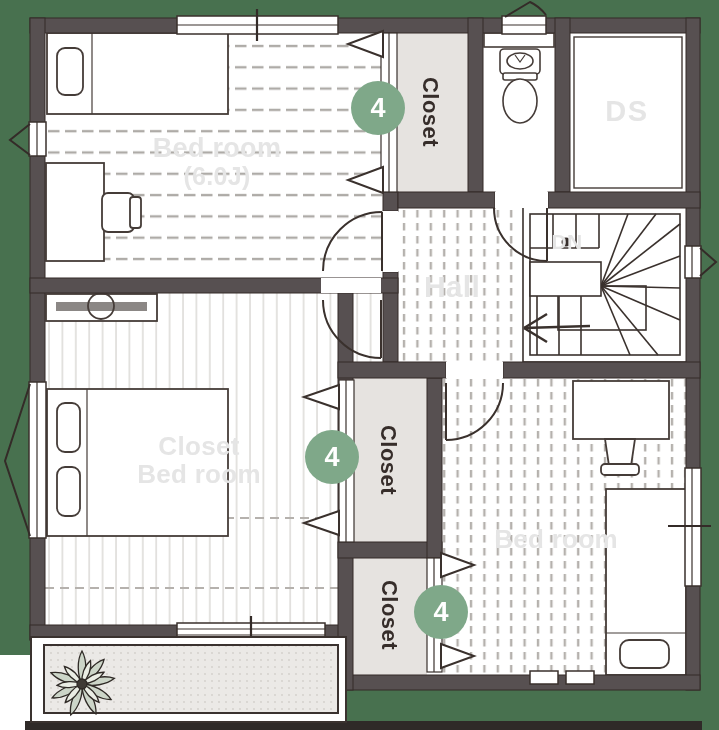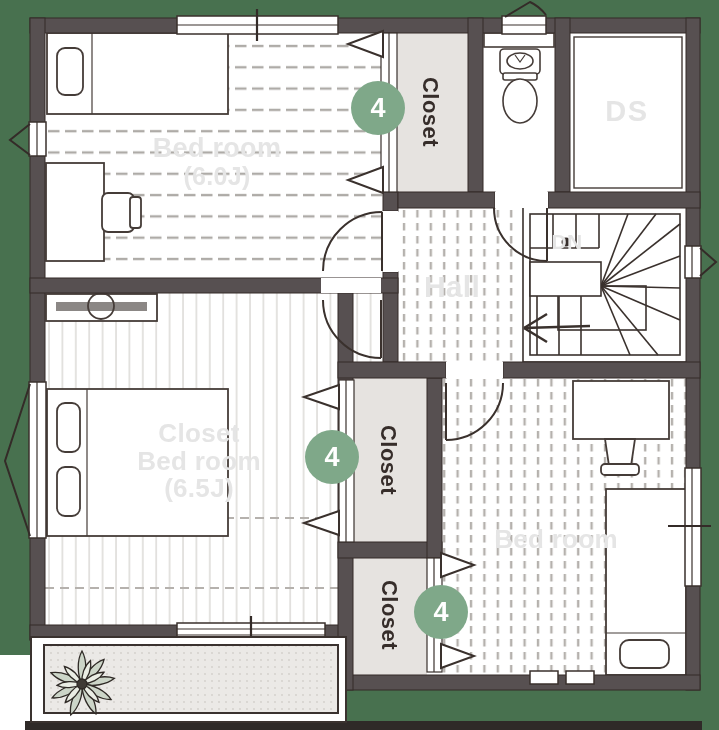--- a/index.html
+++ b/index.html
@@ -263,21 +263,20 @@
 </svg>
 
 <div class="lbl" style="left:217px;top:162px">
   <span class="l1">Bed room</span>
   <span class="l2">(6.0J)</span>
 </div>
 
 <div class="lbl" style="left:199px;top:461px">
   <span class="m">Closet</span>
   <span class="m">Bed room</span>
-  <span class="m">(6.5J)</span>
 </div>
 
 <div class="lbl" style="left:556px;top:540px">
   <span class="m">Bed room</span>
 </div>
 
 <div class="lbl" style="left:452px;top:287px;font-size:30px">Hall</div>
 
 <div class="lbl" style="left:627px;top:111px;font-size:29px;letter-spacing:1.5px">DS</div>
 

